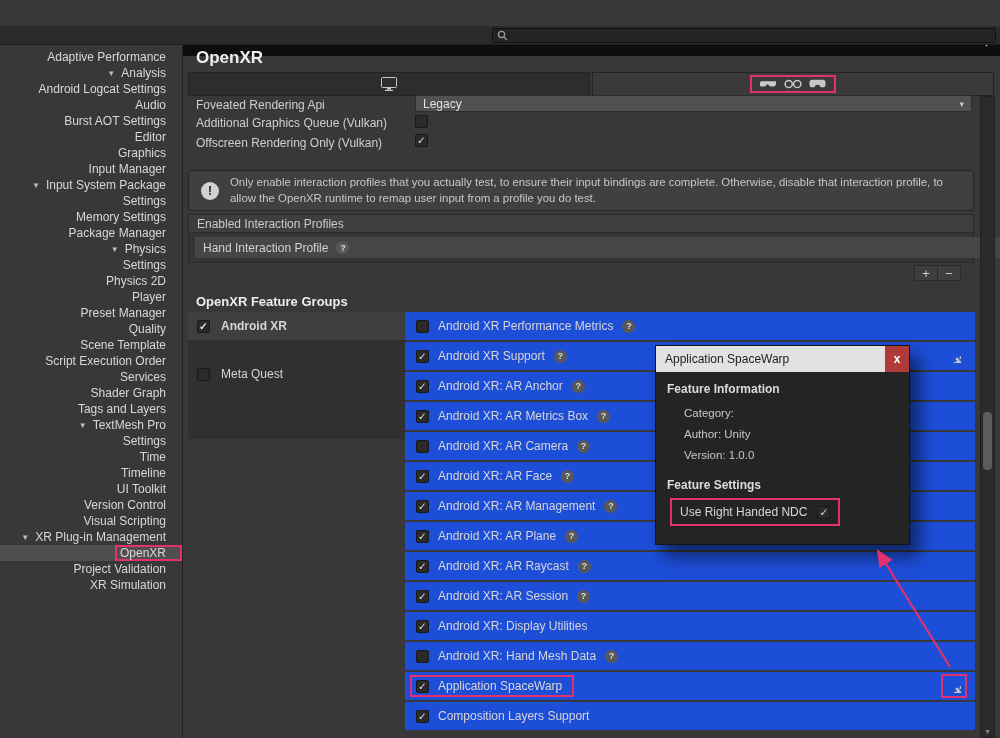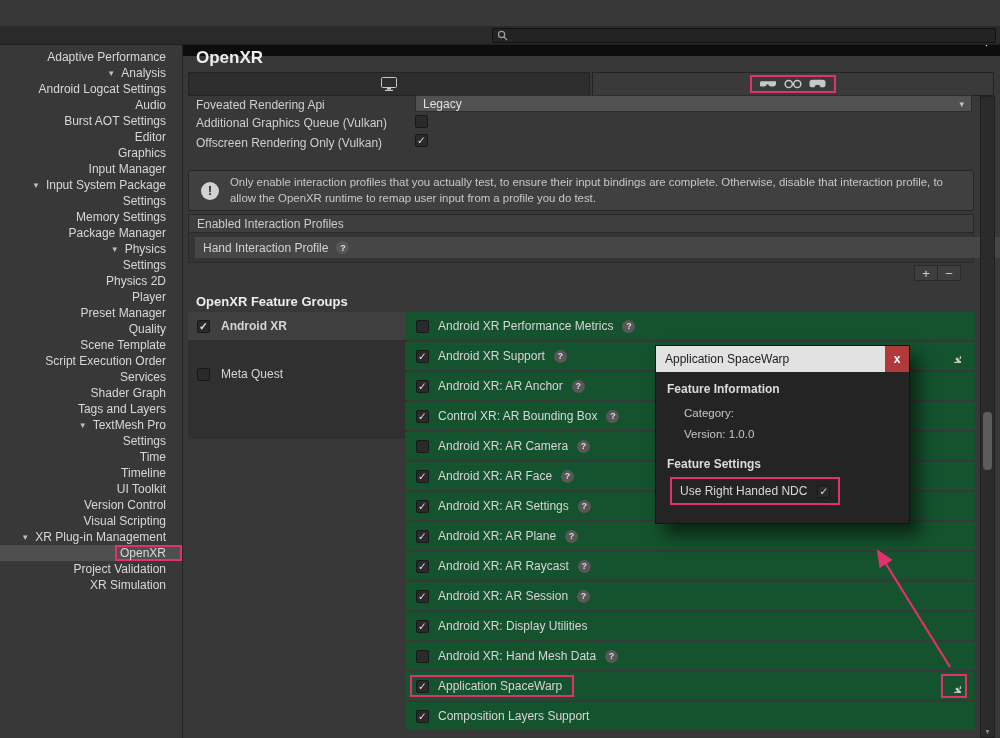--- a/index.html
+++ b/index.html
@@ -59,21 +59,21 @@
   .fg-heading{position:absolute;left:13px;top:249px;font-size:13px;font-weight:bold;color:#ededed;}
 
   .groups{position:absolute;left:5px;top:267px;width:219px;height:127px;background:#303030;}
   .g-row{height:28px;display:flex;align-items:center;gap:11px;padding-left:9px;color:#d6d6d6;}
   .g-row + .g-row{margin-top:20px;}
   .g-row.g-selected{background:#3f3f3f;font-weight:bold;}
   .all-features{height:26px;margin-top:21px;background:#4a4a4a;display:flex;align-items:center;padding-left:4px;}
   .af-label{border:2px solid var(--ann);padding:2px 18px 2px 5px;color:#dedede;line-height:13px;}
 
   .feat-list{position:absolute;left:222px;top:267px;width:570px;}
-  .feat-row{height:28px;margin-bottom:2px;background:#14532d;display:flex;align-items:center;padding:0 8px 0 5px;}
+  .feat-row{height:28px;margin-bottom:2px;background:#1d4ed8;display:flex;align-items:center;padding:0 8px 0 5px;}
   .feat-left{display:inline-flex;align-items:center;gap:9px;border:2px solid transparent;padding:2px 10px 2px 4px;}
   .feat-left.ann-on{border-color:var(--ann);}
   .feat-label{color:#d6d6d6;white-space:nowrap;}
   .gearwrap{margin-left:auto;border:2px solid transparent;padding:3px 4px;display:inline-flex;color:#c8c8c8;}
   .gearwrap.ann-on{border-color:var(--ann);}
 
   
   .vscroll{position:absolute;left:980px;top:96px;width:15px;height:642px;background:#2b2b2b;border:1px solid #202020;}
   .vthumb{position:absolute;left:2px;top:315px;width:9px;height:58px;background:#5c5c5c;border-radius:4px;}
   .vdown{position:absolute;left:0;bottom:1px;width:100%;text-align:center;color:#8a8a8a;font-size:8px;}
@@ -425,21 +425,21 @@
             <span class="cb checked"></span>
             <span class="feat-label">Android XR: AR Anchor</span>
             <span class="help"></span>
           </span>
 
         </div>
 
         <div class="feat-row">
           <span class="feat-left">
             <span class="cb checked"></span>
-            <span class="feat-label">Control XR: AR Bounding Box</span>
+            <span class="feat-label">Android XR: AR Metrics Box</span>
             <span class="help"></span>
           </span>
 
         </div>
 
         <div class="feat-row">
           <span class="feat-left">
             <span class="cb"></span>
             <span class="feat-label">Android XR: AR Camera</span>
             <span class="help"></span>
@@ -452,21 +452,21 @@
             <span class="cb checked"></span>
             <span class="feat-label">Android XR: AR Face</span>
             <span class="help"></span>
           </span>
 
         </div>
 
         <div class="feat-row">
           <span class="feat-left">
             <span class="cb checked"></span>
-            <span class="feat-label">Android XR: AR Settings</span>
+            <span class="feat-label">Android XR: AR Management</span>
             <span class="help"></span>
           </span>
 
         </div>
 
         <div class="feat-row">
           <span class="feat-left">
             <span class="cb checked"></span>
             <span class="feat-label">Android XR: AR Plane</span>
             <span class="help"></span>
@@ -540,20 +540,21 @@
   </div>
 
   <div class="popup">
     <div class="popup-header">
       <span class="popup-title">Application SpaceWarp</span>
       <span class="popup-close">x</span>
     </div>
     <div class="popup-body">
       <div class="p-h">Feature Information</div>
       <div class="p-field">Category:</div>
+      <div class="p-field">Author: Unity</div>
       <div class="p-field">Version: 1.0.0</div>
       <div class="p-h2">Feature Settings</div>
       <div class="ndc">
         <span>Use Right Handed NDC</span>
         <span class="cb checked"></span>
       </div>
     </div>
   </div>
 
   <svg class="ann-arrow" width="1000" height="738">

